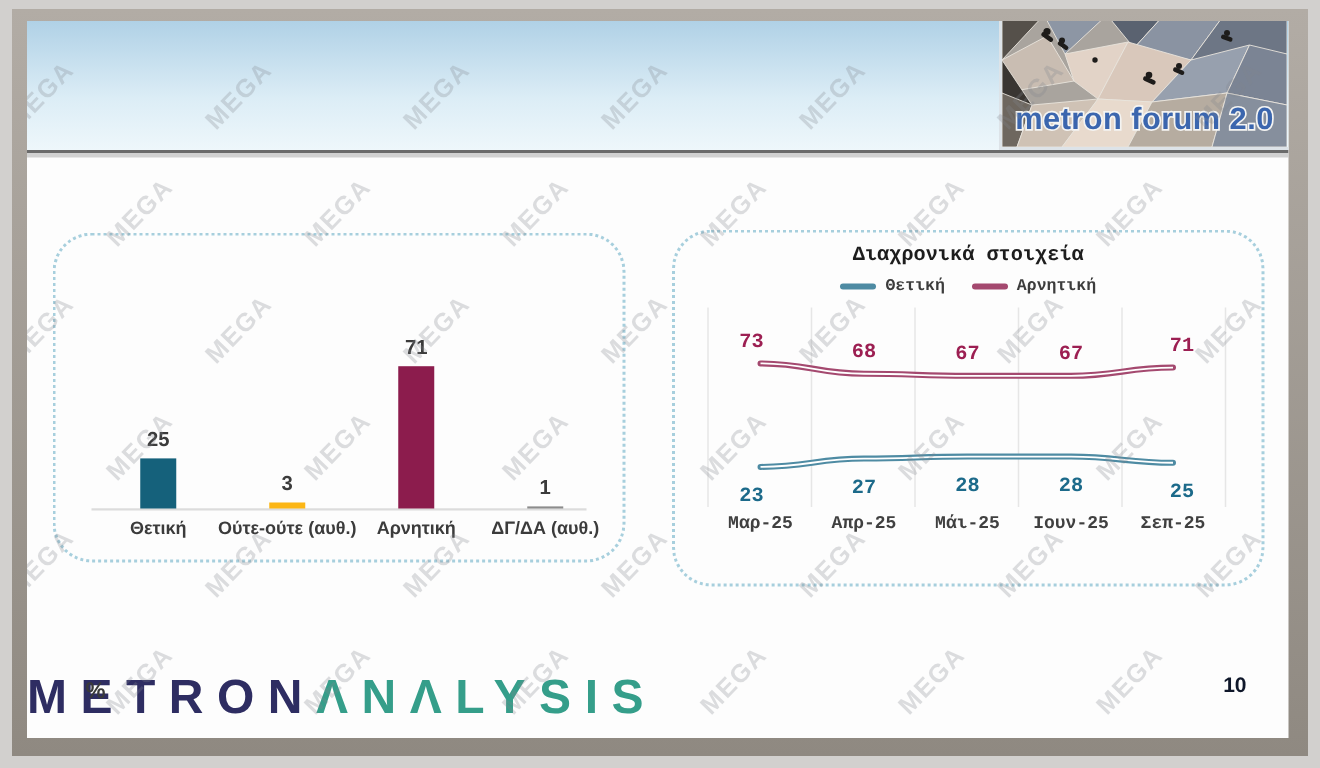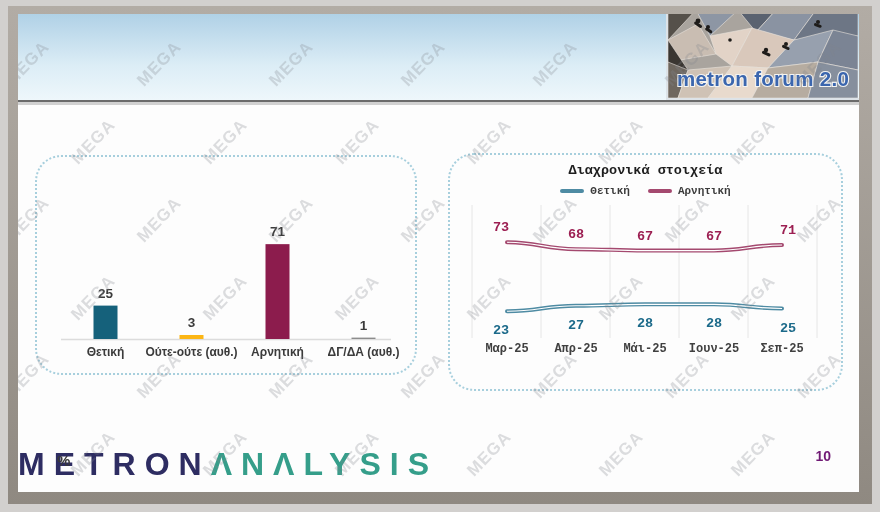--- a/index.html
+++ b/index.html
@@ -35,21 +35,21 @@
   .legend-item{display:flex;align-items:center;gap:6px;font-size:11px;
                font-weight:bold;color:#3c3c3c;}
   .legend-swatch{width:24px;height:4px;border-radius:2px;display:inline-block;}
 
   
   .brand{position:absolute;left:0;right:0;top:432px;text-align:left;
          font-size:32px;font-weight:600;letter-spacing:9px;white-space:nowrap;}
   .brand-1{color:#2e2d62;}
   .brand-2{color:#359e8a;}
   .pct{position:absolute;left:39px;top:438px;font-size:15px;font-weight:bold;color:#3a3a3a;}
-  .pageno{position:absolute;right:28px;top:434px;font-size:14px;font-weight:bold;color:#701a75;}
+  .pageno{position:absolute;right:28px;top:434px;font-size:14px;font-weight:bold;color:#0f172a;}
 
   
   .wm-layer{position:absolute;inset:0;z-index:30;pointer-events:none;overflow:hidden;}
   .wm{position:absolute;font-size:17px;font-weight:600;letter-spacing:1px;
       color:rgba(128,134,140,.27);transform:rotate(-46deg);}
 </style>
 </head>
 <body>
 
 <div class="stage">

